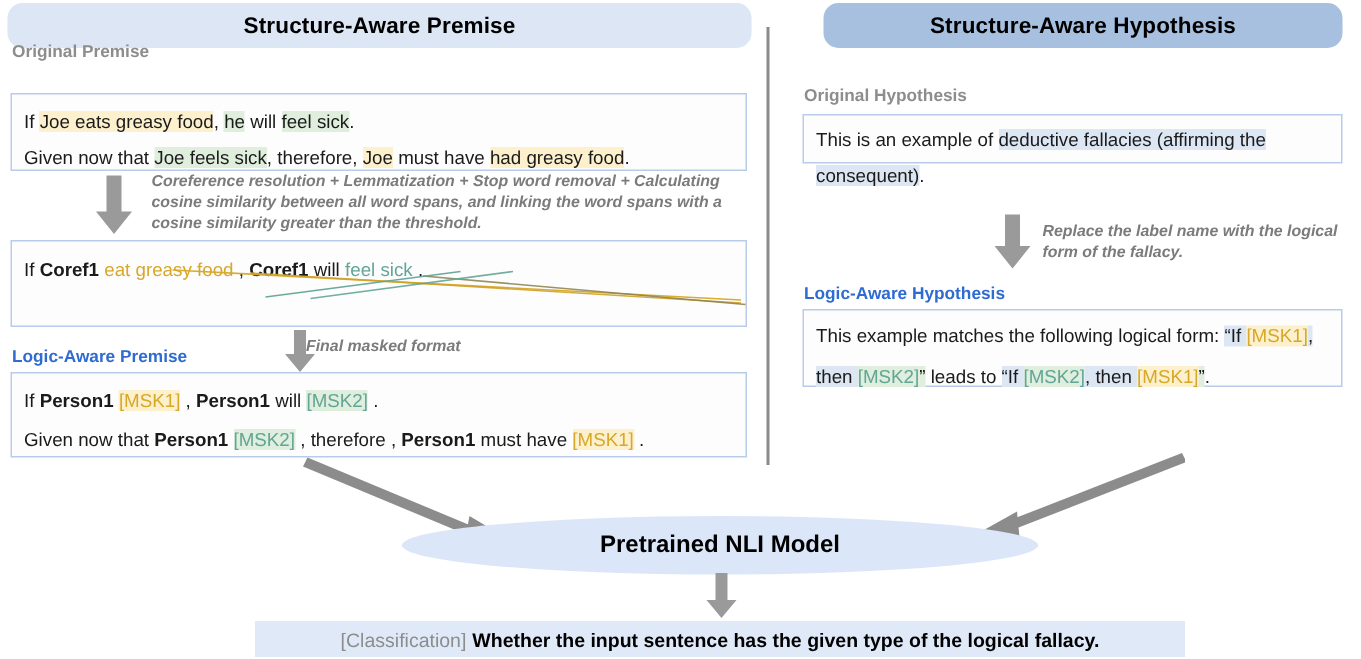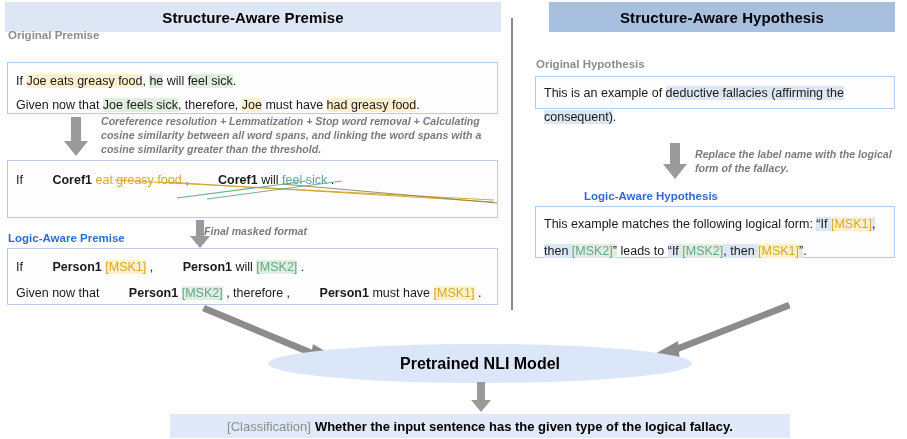--- a/index.html
+++ b/index.html
@@ -10,20 +10,21 @@
     font-size:12.5px;color:#1a1a1a;
     -webkit-font-smoothing:antialiased;
   }
   .abs{position:absolute;}
 
   
   .panel-header{
     text-align:center;font-weight:bold;font-size:15px;color:#000;
     display:flex;align-items:center;justify-content:center;
     letter-spacing:.1px;
+    border-radius:10px;
   }
   #hdr-premise{left:5px;top:2px;width:496px;height:30px;background:#dce6f4;}
   #hdr-hypothesis{left:549px;top:2px;width:346px;height:30px;background:#a8c0e0;text-align:right;}
 
   
   #divider{left:511px;top:18px;width:1.5px;height:292px;background:#8a8a8a;}
 
   
   .caption-grey{font-size:11.5px;font-weight:bold;color:#8d8d8d;}
   .caption-blue{font-size:11.5px;font-weight:bold;color:#2f6bd0;}
@@ -36,21 +37,21 @@
   }
   .textbox .ln{white-space:nowrap;}
   .wrapbox{line-height:1.9;}
 
   
   .hl-yellow{background:#fdf0cd;}
   .hl-green {background:#dfeedd;}
   .hl-blue  {background:#dde6f3;}
   .tx-gold  {color:#d7a829;}
   .tx-teal  {color:#63a697;}
-  .b{font-weight:bold;margin-left:26px;}
+  .b{font-weight:bold;}
 
   
   .annot{
     font-style:italic;font-weight:bold;font-size:10.6px;color:#7b7b7b;
     line-height:1.32;
   }
 
   
   svg.arrow{display:block;overflow:visible;}
 
@@ -123,21 +124,21 @@
 
 <div class="abs textbox wrapbox" id="box-original-hypothesis" style="left:535px;top:76px;width:360px;height:33px;padding-top:5px;">
   <div><span>This is an example of </span><span class="hl-blue">deductive fallacies (affirming the consequent)</span><span>.</span></div>
 </div>
 
 <svg class="abs arrow" style="left:662px;top:143px;" width="26" height="36" viewBox="0 0 26 36">
   <path d="M8 0 h10 v21 h7 l-12 15 l-12 -15 h7 z" fill="#9a9a9a"></path>
 </svg>
 <div class="abs annot" style="left:695px;top:148px;width:200px;">Replace the label name with the logical form of the fallacy.</div>
 
-<div class="abs caption-blue" style="left:536px;top:190px;margin-left:48px;">Logic-Aware Hypothesis</div>
+<div class="abs caption-blue" style="left:536px;top:190px;">Logic-Aware Hypothesis</div>
 
 <div class="abs textbox wrapbox" id="box-logic-hypothesis" style="left:535px;top:206px;width:360px;height:52px;line-height:2.15;padding-top:4px;">
   <div><span>This example matches the following logical form: </span><span class="hl-blue">“If </span><span class="hl-yellow tx-gold">[MSK1]</span><span class="hl-blue">, then </span><span class="hl-green tx-teal">[MSK2]</span><span class="hl-green">”</span><span> leads to </span><span class="hl-blue">“If </span><span class="hl-green tx-teal">[MSK2]</span><span class="hl-blue">, then </span><span class="hl-yellow tx-gold">[MSK1]</span><span class="hl-green">”</span><span>.</span></div>
 </div>
 
 <svg class="abs" style="left:200px;top:300px;" width="520" height="60" viewBox="0 0 520 60">
   <g fill="#8c8c8c">
     <path d="M2 2 L122 52 L119 58 L-1 8 Z" transform="translate(3,3)"></path>
     <path d="M110 41 L142 60 L106 62 Z" transform="translate(3,3)"></path>
   </g>

